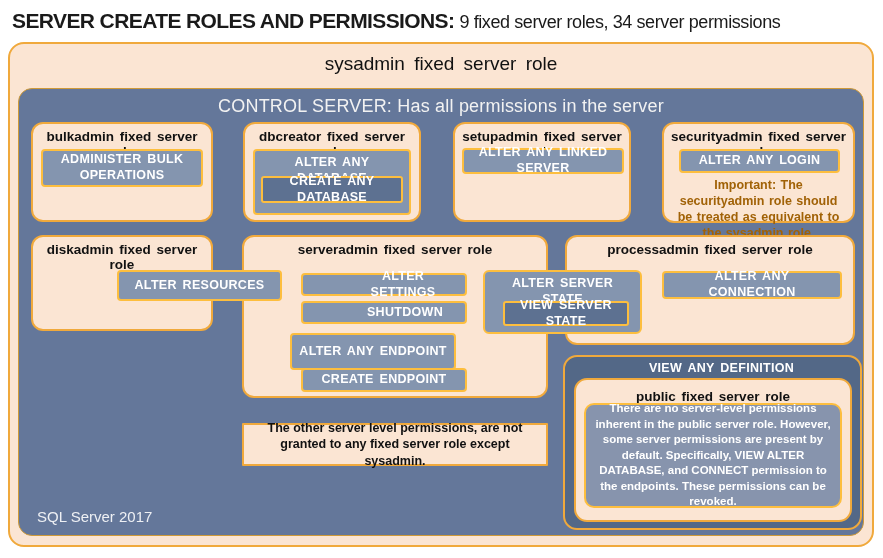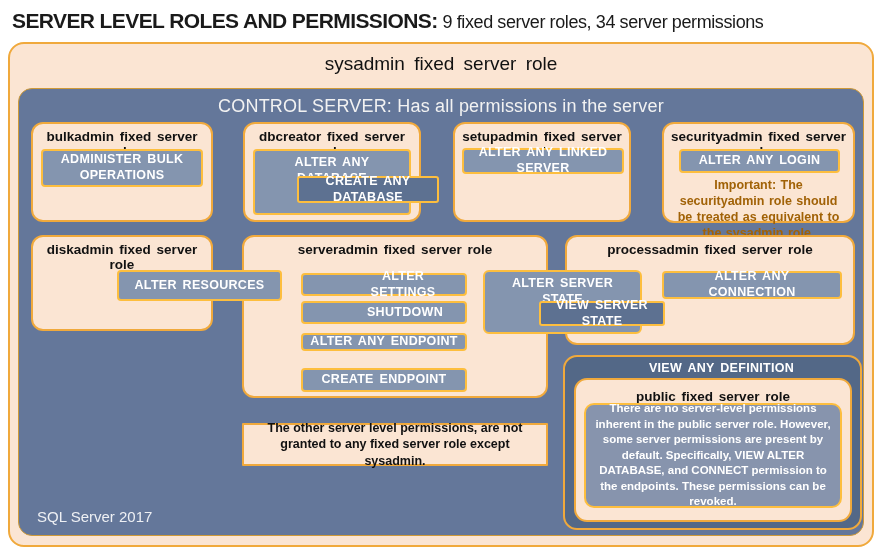--- a/index.html
+++ b/index.html
@@ -62,21 +62,21 @@
 
   
   .perm {
     position: absolute;
     background: #8495af; border: 2px solid #fdbe3e; border-radius: 4px;
     color: #ffffff; font-weight: 700; font-size: 12.5px;
     display: flex; align-items: center; justify-content: center;
     text-align: center; letter-spacing: 0.3px; word-spacing: 2px;
     line-height: 1.25; padding: 1px 6px;
   }
-  .perm.dark { background: #5d7191; border-radius: 3px; margin-left: 36px; }
+  .perm.dark { background: #5d7191; border-radius: 3px; }
   .perm.label-top { align-items: flex-start; padding-top: 4px; }
 
   .warning-text {
     position: absolute; left: 8px; right: 8px; top: 53px;
     color: #a16207; font-weight: 700; font-size: 12.5px;
     text-align: center; line-height: 1.28; word-spacing: 1px;
   }
 
   
   .note-box {
@@ -113,21 +113,21 @@
     display: flex; align-items: center; justify-content: center;
     text-align: center; line-height: 1.35; padding: 3px 9px;
   }
 </style>
 </head>
 <body>
 
 <div class="stage">
 
   <div class="page-heading">
-    <span class="main">SERVER LEVEL ROLES AND PERMISSIONS:</span><span class="sub">9 fixed server roles, 34 server permissions</span>
+    <span class="main">SERVER CREATE ROLES AND PERMISSIONS:</span><span class="sub">9 fixed server roles, 34 server permissions</span>
   </div>
 
   <div class="sysadmin-box">
     <div class="sysadmin-title">sysadmin fixed server role</div>
   </div>
 
   <div class="control-box">
     <div class="control-title">CONTROL SERVER: Has all permissions in the server</div>
     <div class="footer-label">SQL Server 2017</div>
   </div>
@@ -156,21 +156,21 @@
 
   <div class="role-box" style="left:31px; top:235px; width:182px; height:96px;">
     <div class="role-title">diskadmin fixed server role</div>
   </div>
   <div class="perm" style="left:117px; top:270px; width:165px; height:31px; z-index:3;">ALTER RESOURCES</div>
 
   <div class="role-box" style="left:242px; top:235px; width:306px; height:163px;">
     <div class="role-title">serveradmin fixed server role</div>
     <div class="perm" style="left:57px; top:36px; width:166px; height:23px;padding-left:44px;">ALTER SETTINGS</div>
     <div class="perm" style="left:57px; top:64px; width:166px; height:23px;padding-left:48px;">SHUTDOWN</div>
-    <div class="perm" style="left:57px; top:96px; width:166px; height:18px;text-align:right;">ALTER ANY ENDPOINT</div>
+    <div class="perm" style="left:46px; top:96px; width:166px; height:37px;text-align:right;">ALTER ANY ENDPOINT</div>
     <div class="perm" style="left:57px; top:131px; width:166px; height:24px;">CREATE ENDPOINT</div>
   </div>
 
   <div class="role-box" style="left:565px; top:235px; width:290px; height:110px;">
     <div class="role-title">processadmin fixed server role</div>
     <div class="perm" style="left:95px; top:34px; width:180px; height:28px;">ALTER ANY CONNECTION</div>
   </div>
 
   <div class="perm label-top" style="left:483px; top:270px; width:159px; height:64px; z-index:4; border-radius:6px;">
     <span>ALTER SERVER STATE</span>

